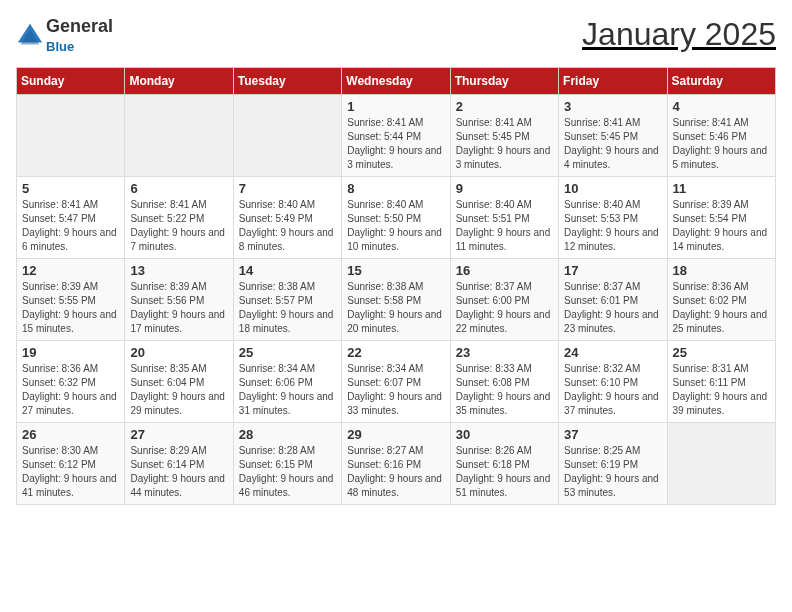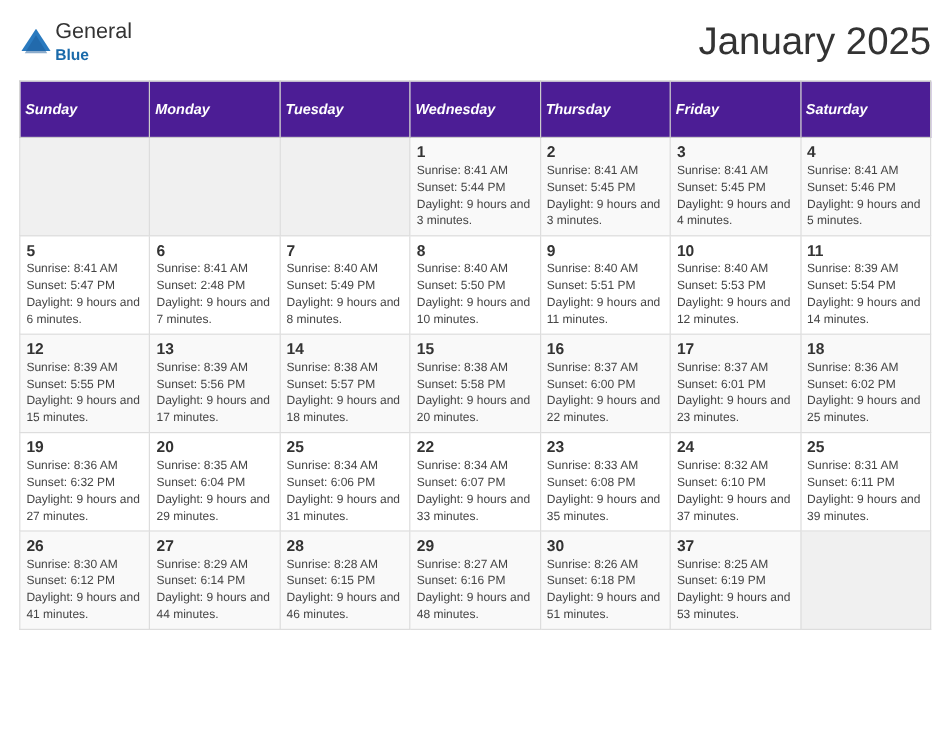--- a/index.html
+++ b/index.html
@@ -20,44 +20,44 @@
       display: flex;
       align-items: center;
     }
     .logo-icon {
       width: 28px;
       height: 28px;
       margin-right: 2px;
     }
     .title-section {
       text-align: left;
+      text-decoration: underline;
     }
     .month-title {
       font-size: 32px;
       font-weight: normal;
       color: #333;
     }
     .location-title {
       font-size: 14px;
       color: #555;
     }
     .calendar {
       width: 100%;
       border-collapse: collapse;
       border: 1px solid #ccc;
     }
     .calendar th {
-      background-color: #4c1d95;
+      background-color: #b91c1c;
       color: #fff;
       font-size: 12px;
       font-weight: bold;
-      padding: 16px 4px;
+      padding: 6px 4px;
       text-align: left;
       border: 1px solid #ccc;
-      font-style: italic;
     }
     .calendar td {
       vertical-align: top;
       border: 1px solid #ddd;
       padding: 4px 5px;
       width: 107px;
       min-height: 80px;
       font-size: 10px;
       color: #333;
       background: #fff;
@@ -87,21 +87,21 @@
 </head>
 <body>
 
 <div class="header">
   <div class="logo">
     <svg class="logo-icon" viewBox="0 0 30 30" xmlns="http://www.w3.org/2000/svg">
       <polygon points="15,2 28,22 2,22" fill="#2a7abf"></polygon>
       <polygon points="15,8 25,24 5,24" fill="#1a5a9a" opacity="0.5"></polygon>
     </svg>
     <div>
-      <span style="font-size:18px;font-weight:normal;color:#333;">General</span><br>
+      <span style="font-size:18px;font-weight:bold;color:#333;">General</span><br>
       <span style="font-size:13px;font-weight:bold;color:#1a6aaa;">Blue</span>
     </div>
   </div>
   <div class="title-section">
     <div class="month-title">January 2025</div>
   </div>
 </div>
 
 <table class="calendar">
   <thead>
@@ -148,21 +148,21 @@
       <tr>
         <td>
           <span class="day-number">5</span>
           <div class="day-info">Sunrise: 8:41 AM
 Sunset: 5:47 PM
 Daylight: 9 hours and 6 minutes.</div>
         </td>
         <td>
           <span class="day-number">6</span>
           <div class="day-info">Sunrise: 8:41 AM
-Sunset: 2:48 PM
+Sunset: 5:22 PM
 Daylight: 9 hours and 7 minutes.</div>
         </td>
         <td>
           <span class="day-number">7</span>
           <div class="day-info">Sunrise: 8:40 AM
 Sunset: 5:49 PM
 Daylight: 9 hours and 8 minutes.</div>
         </td>
         <td>
           <span class="day-number">8</span>

